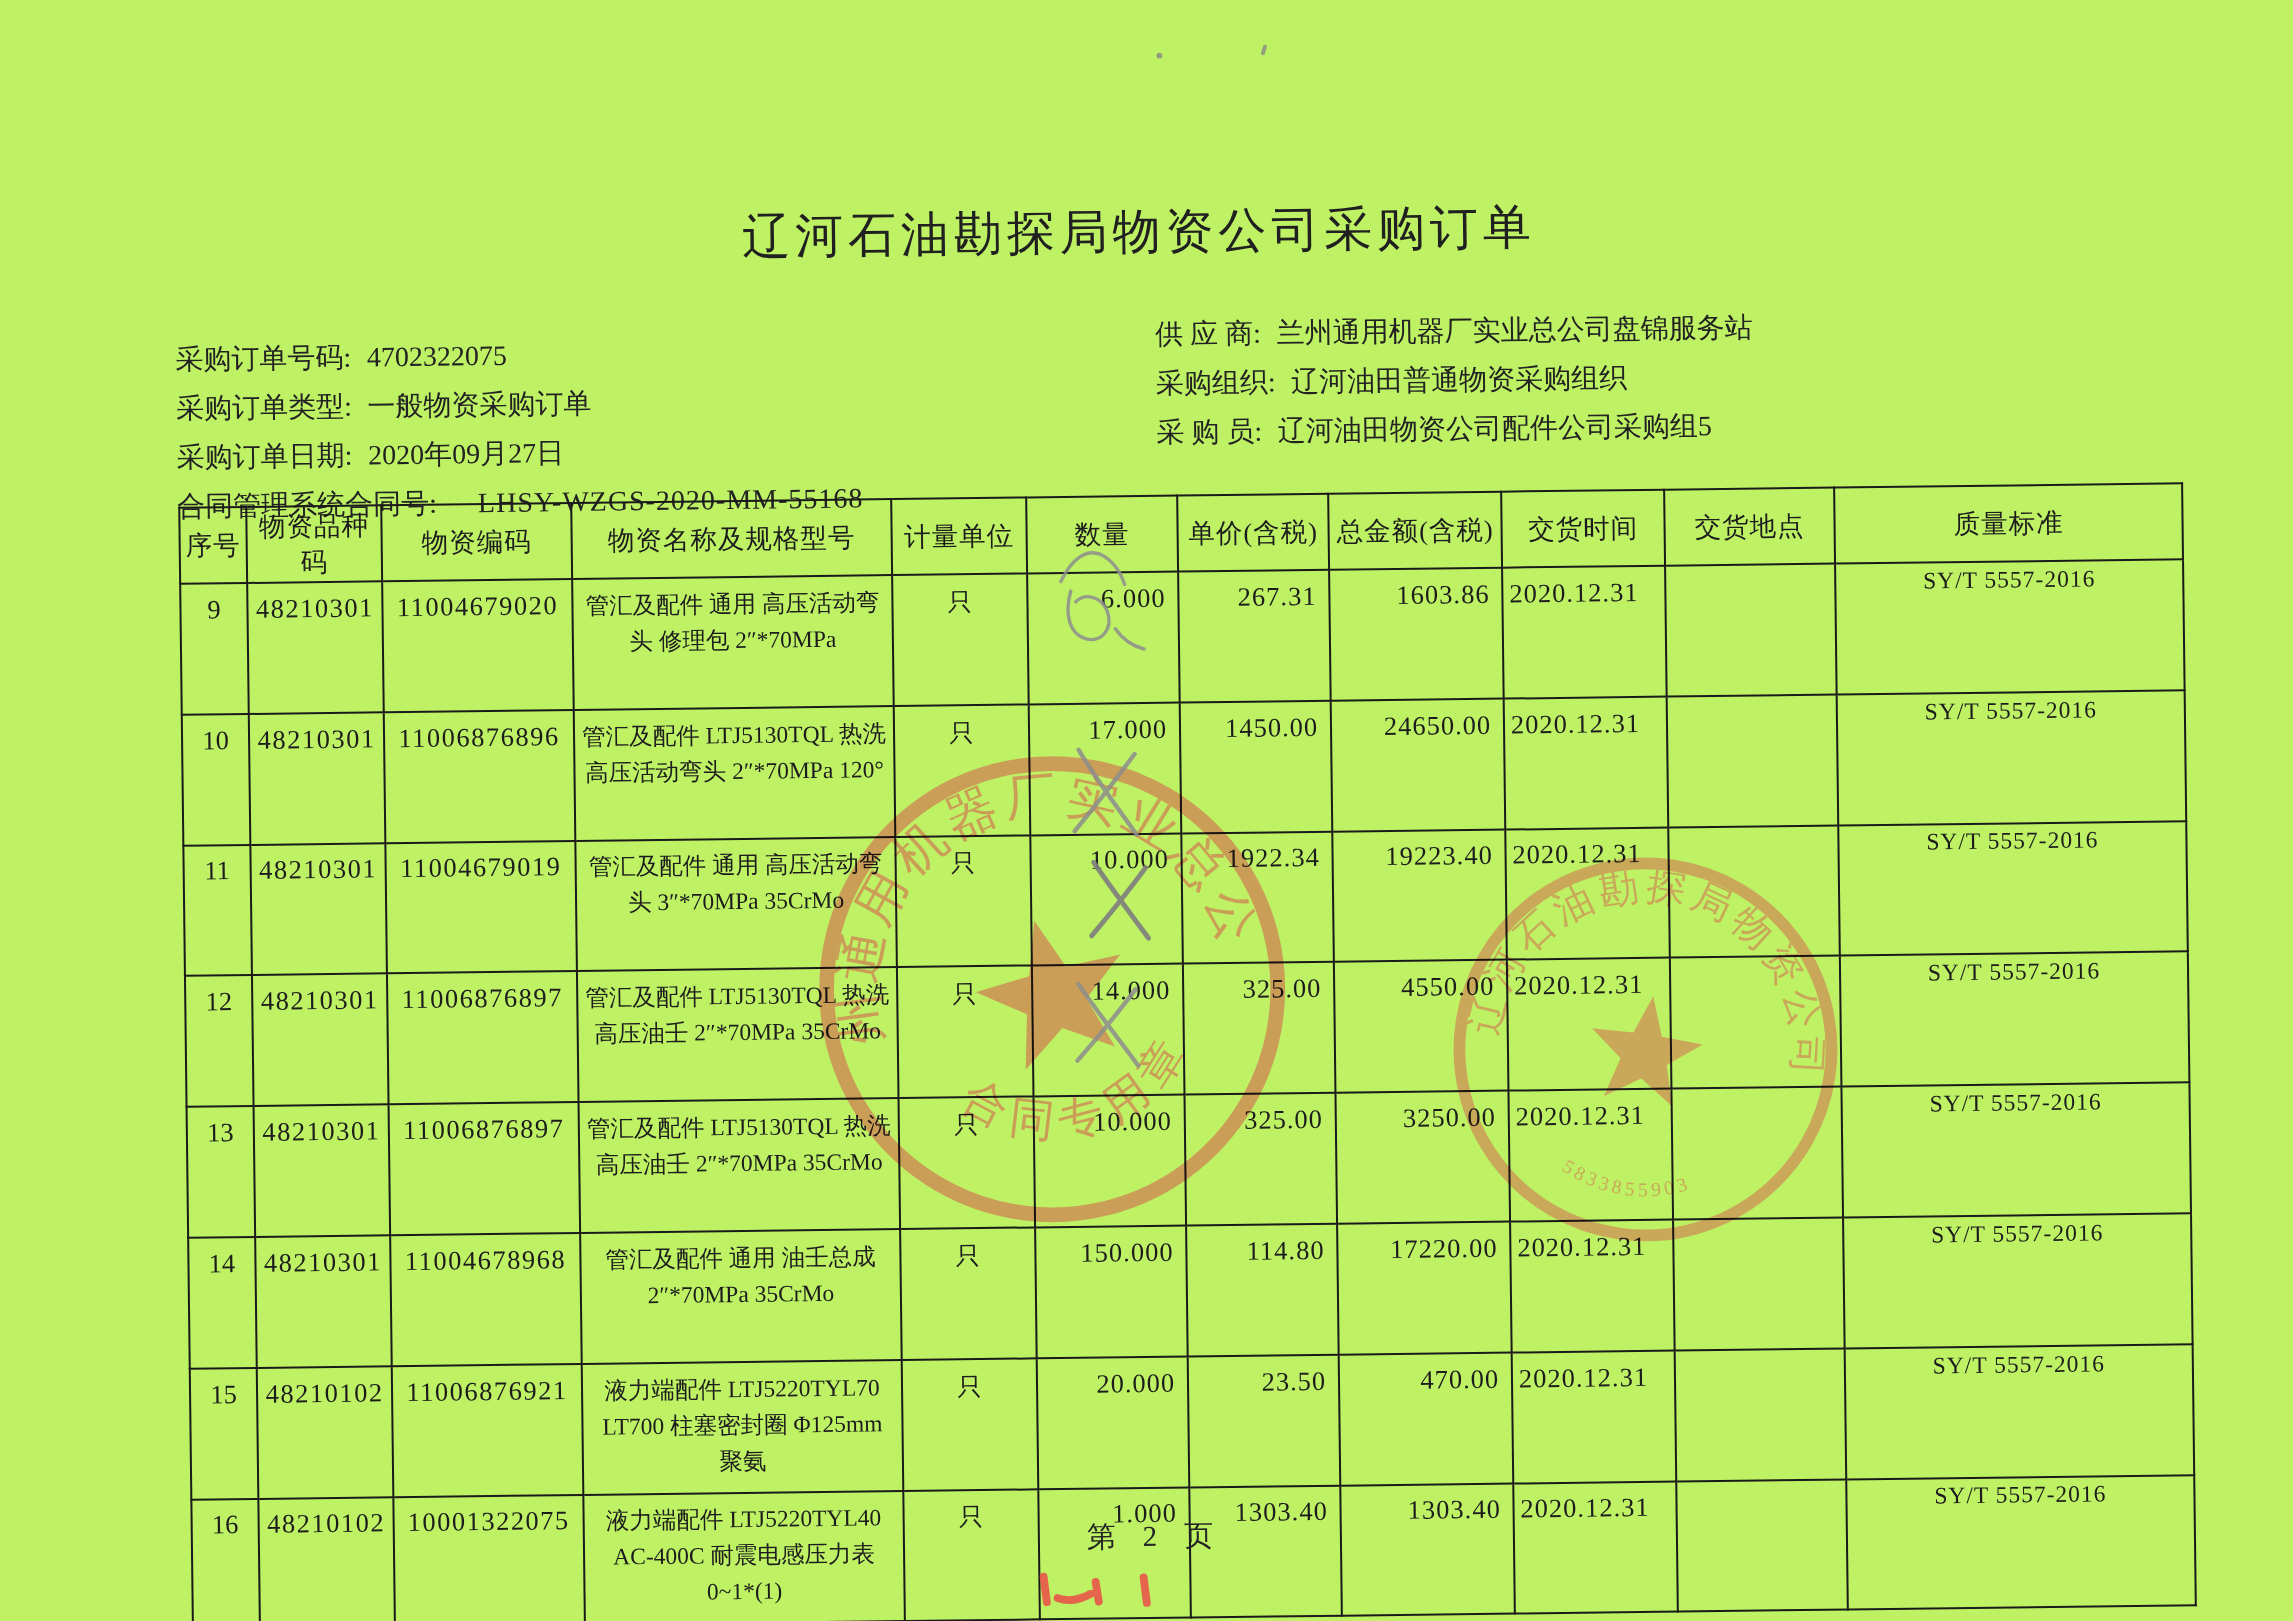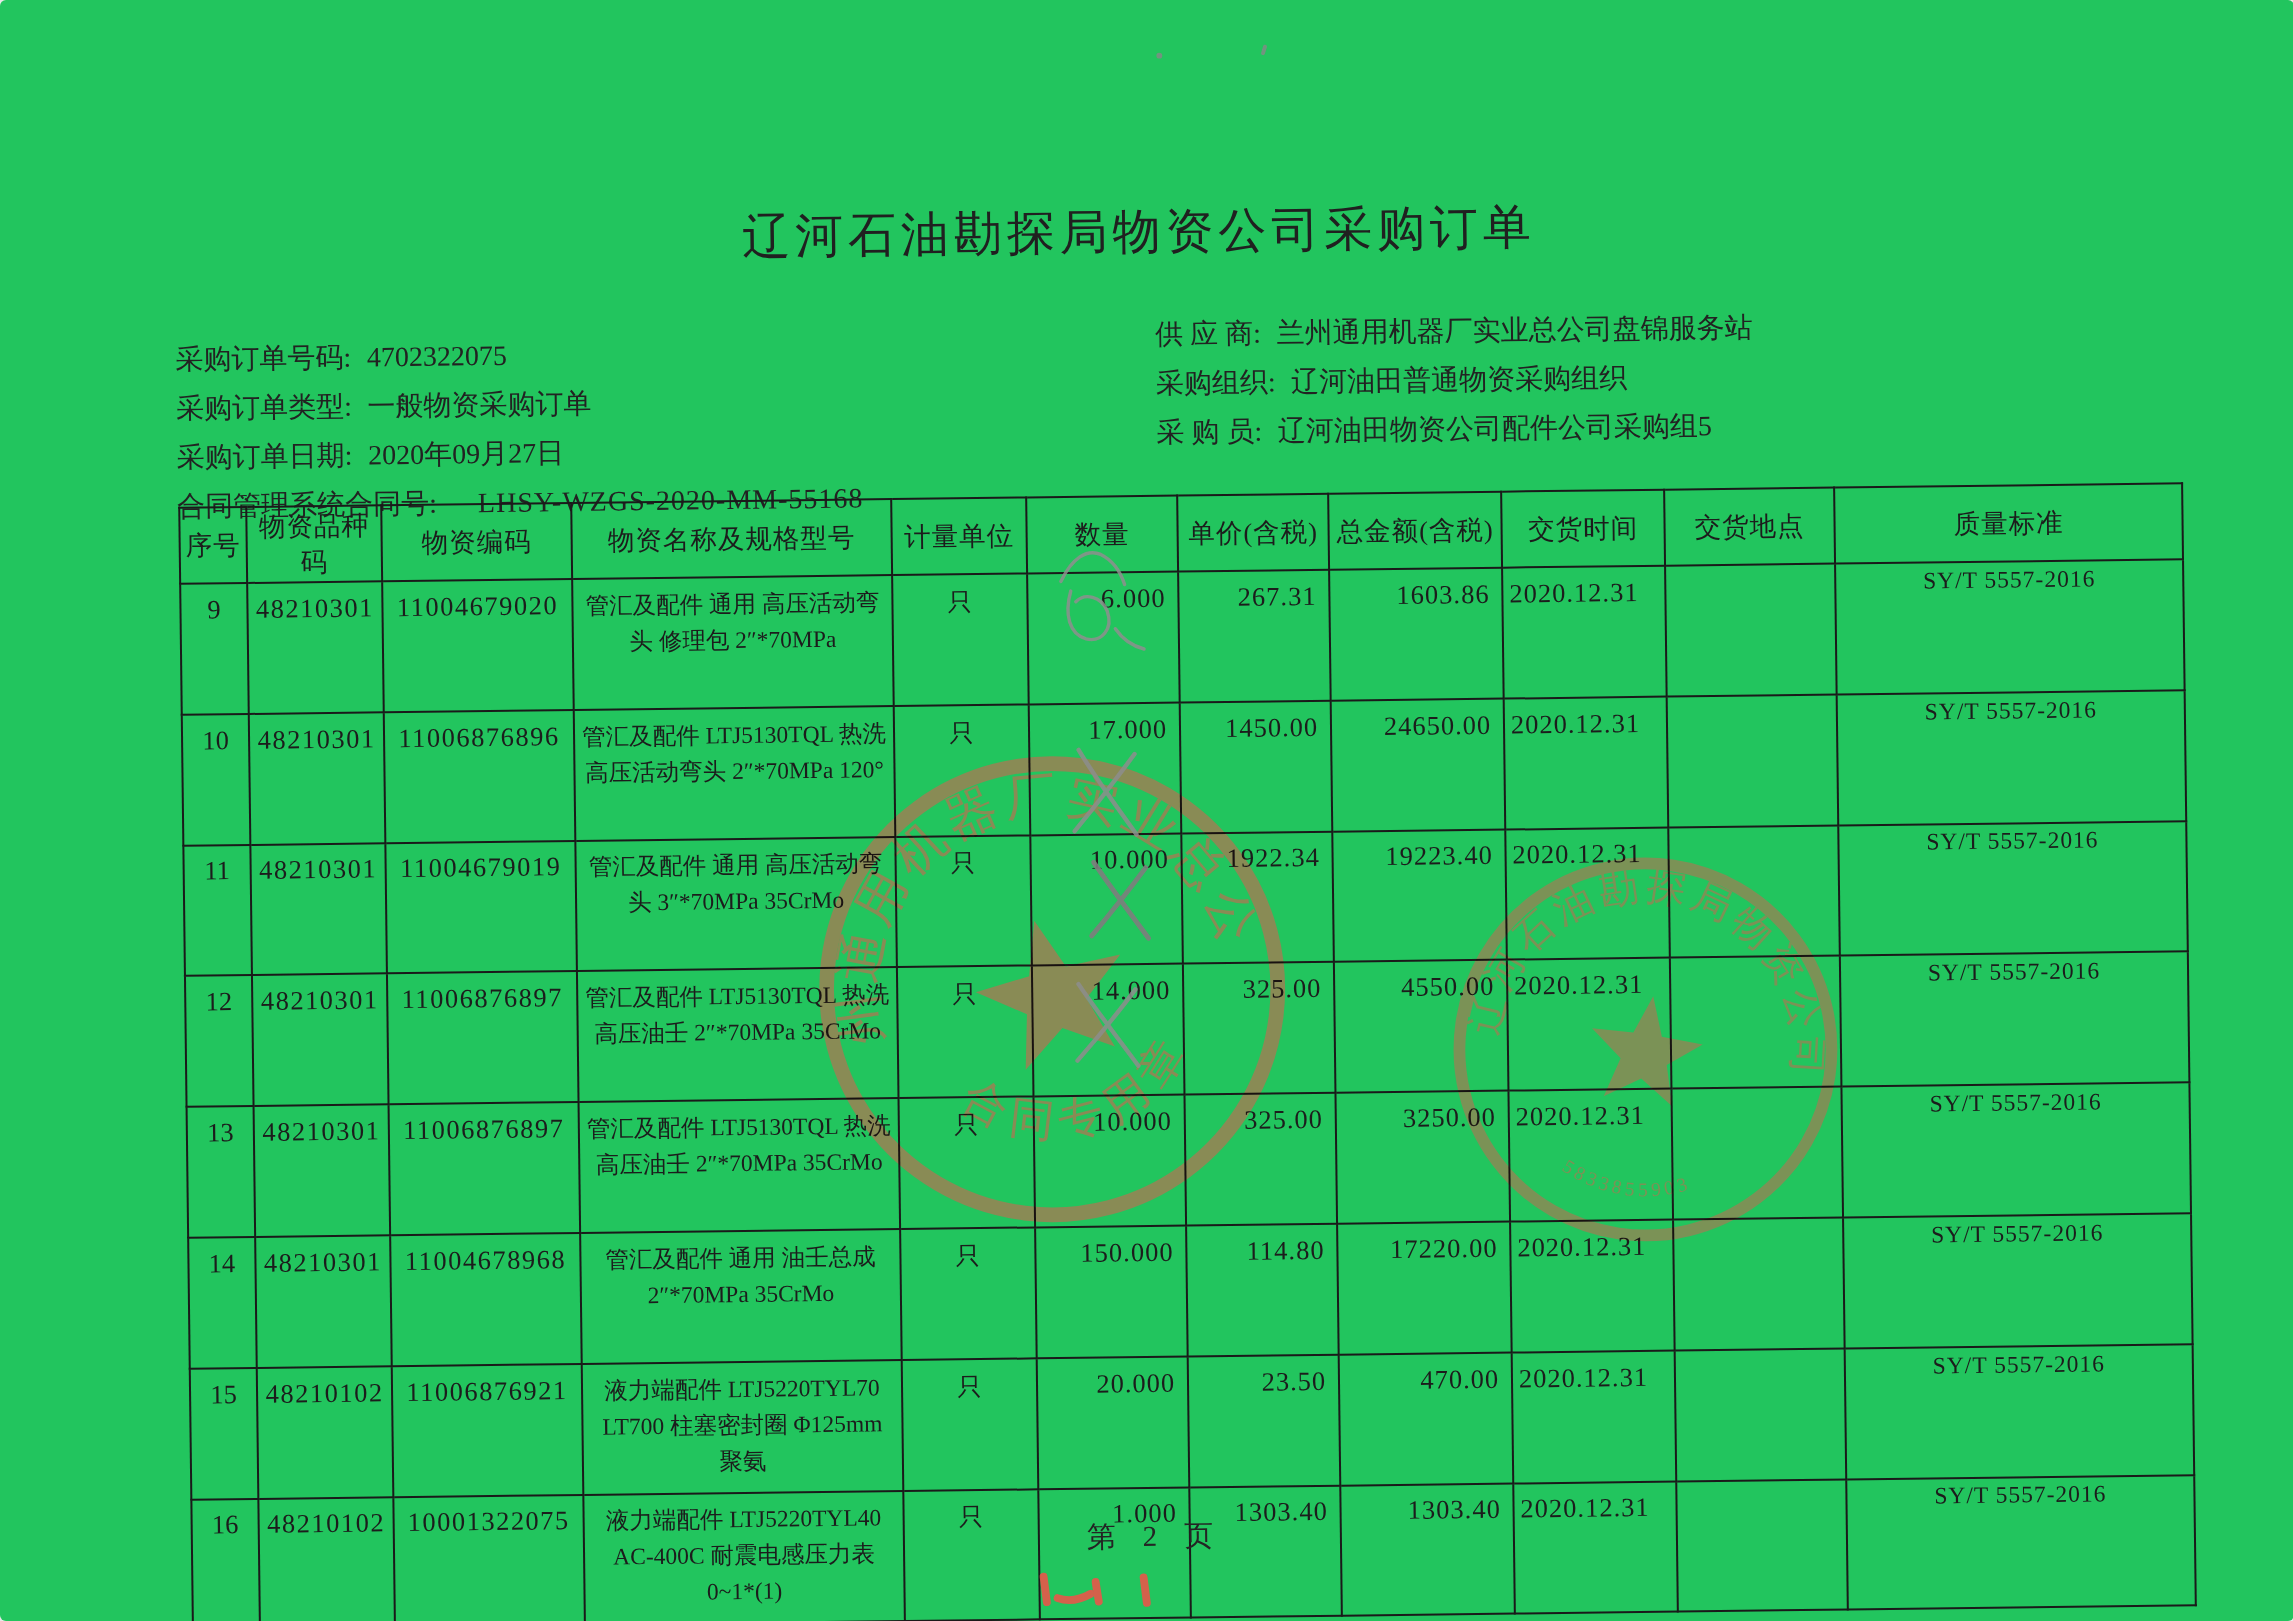--- a/index.html
+++ b/index.html
@@ -1,17 +1,17 @@
 <!DOCTYPE html>
 <html><head>
 <meta charset="utf-8">
 <style>
   html,body{margin:0;padding:0;}
   body{width:2294px;height:1621px;background:#e8e8e8;font-family:"Liberation Serif","DejaVu Serif",serif;}
-  .page{position:relative;width:2294px;height:1621px;background:#22c55e;overflow:hidden;color:#1c1c1c;border-radius:6px;}
+  .page{position:relative;width:2294px;height:1621px;background:#bef264;overflow:hidden;color:#1c1c1c;}
   .sheet{position:absolute;inset:0;transform:rotate(-0.7deg);transform-origin:50% 55%;}
 
   .doc-title{position:absolute;top:200px;left:0;width:100%;text-align:center;
     font-size:48px;letter-spacing:4.9px;color:#202020;}
 
   .meta{position:absolute;font-size:28px;color:#222;}
   .meta-left{left:182px;top:323px;}
   .meta-right{left:1162px;top:310px;}
   .meta-line{height:49px;line-height:49px;white-space:nowrap;}
   .meta-line .val{margin-left:15.7px;}

